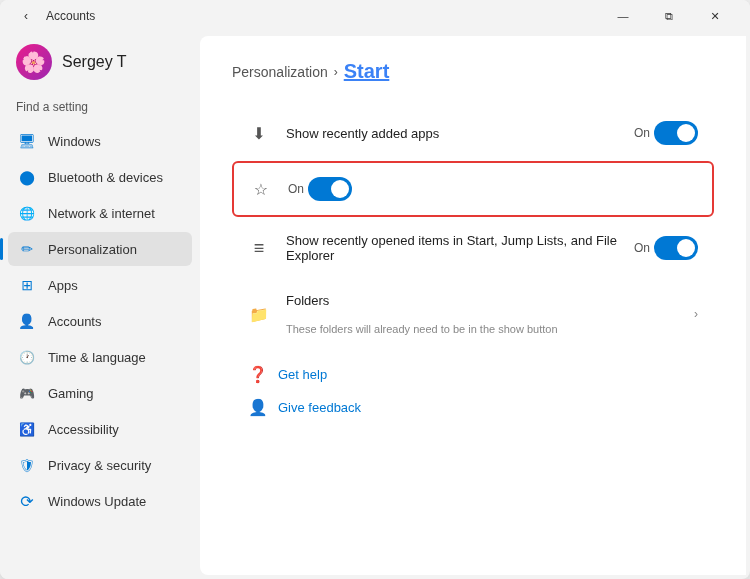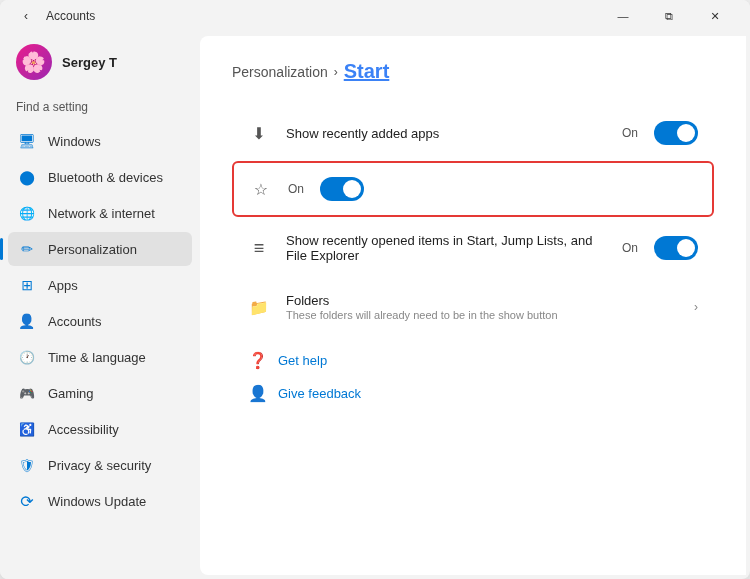--- a/index.html
+++ b/index.html
@@ -103,22 +103,22 @@
       font-size: 18px;
       overflow: hidden;
       position: relative;
     }
 
     .sidebar-avatar-flower {
       font-size: 20px;
     }
 
     .sidebar-username {
-      font-size: 13px;
-      font-weight: 700;
+      font-size: 16px;
+      font-weight: 400;
       color: #222;
       text-align: right;
     }
 
     .sidebar-find {
       padding: 4px 12px 10px 16px;
       font-size: 12px;
       color: #555;
     }
 
@@ -241,27 +241,27 @@
     }
 
     .row-label {
       font-size: 13px;
       color: #222;
     }
 
     .row-sublabel {
       font-size: 11px;
       color: #888;
-      margin-top: 1px;
+      margin-top: 15px;
     }
 
     .row-control {
       display: flex;
       align-items: center;
-      gap: 16px;
+      gap: 4px;
     }
 
     .toggle-label {
       font-size: 12px;
       color: #555;
     }
 
     
     .toggle {
       width: 44px;

